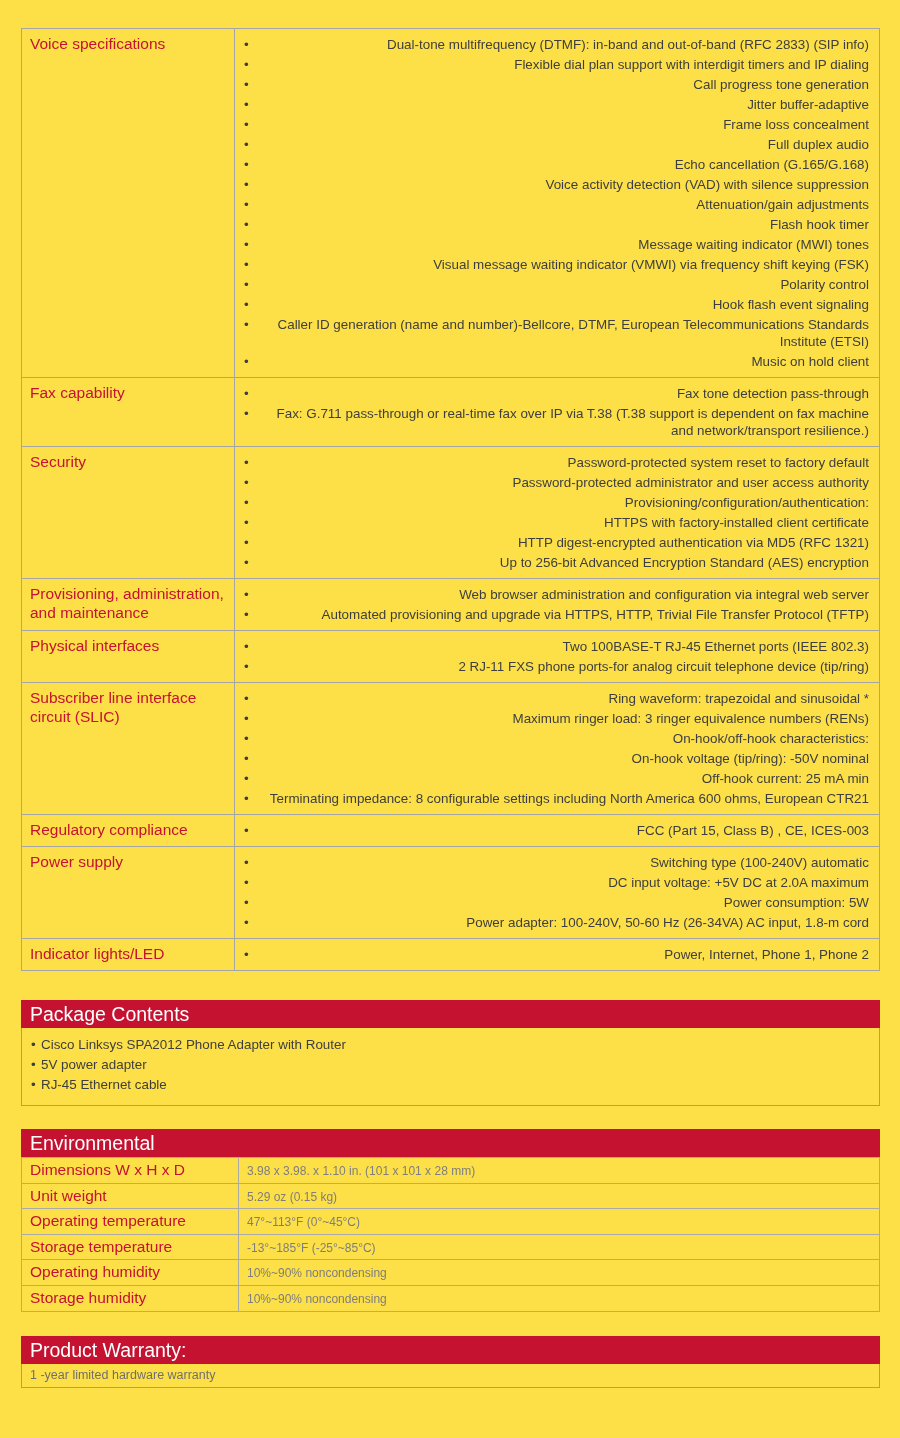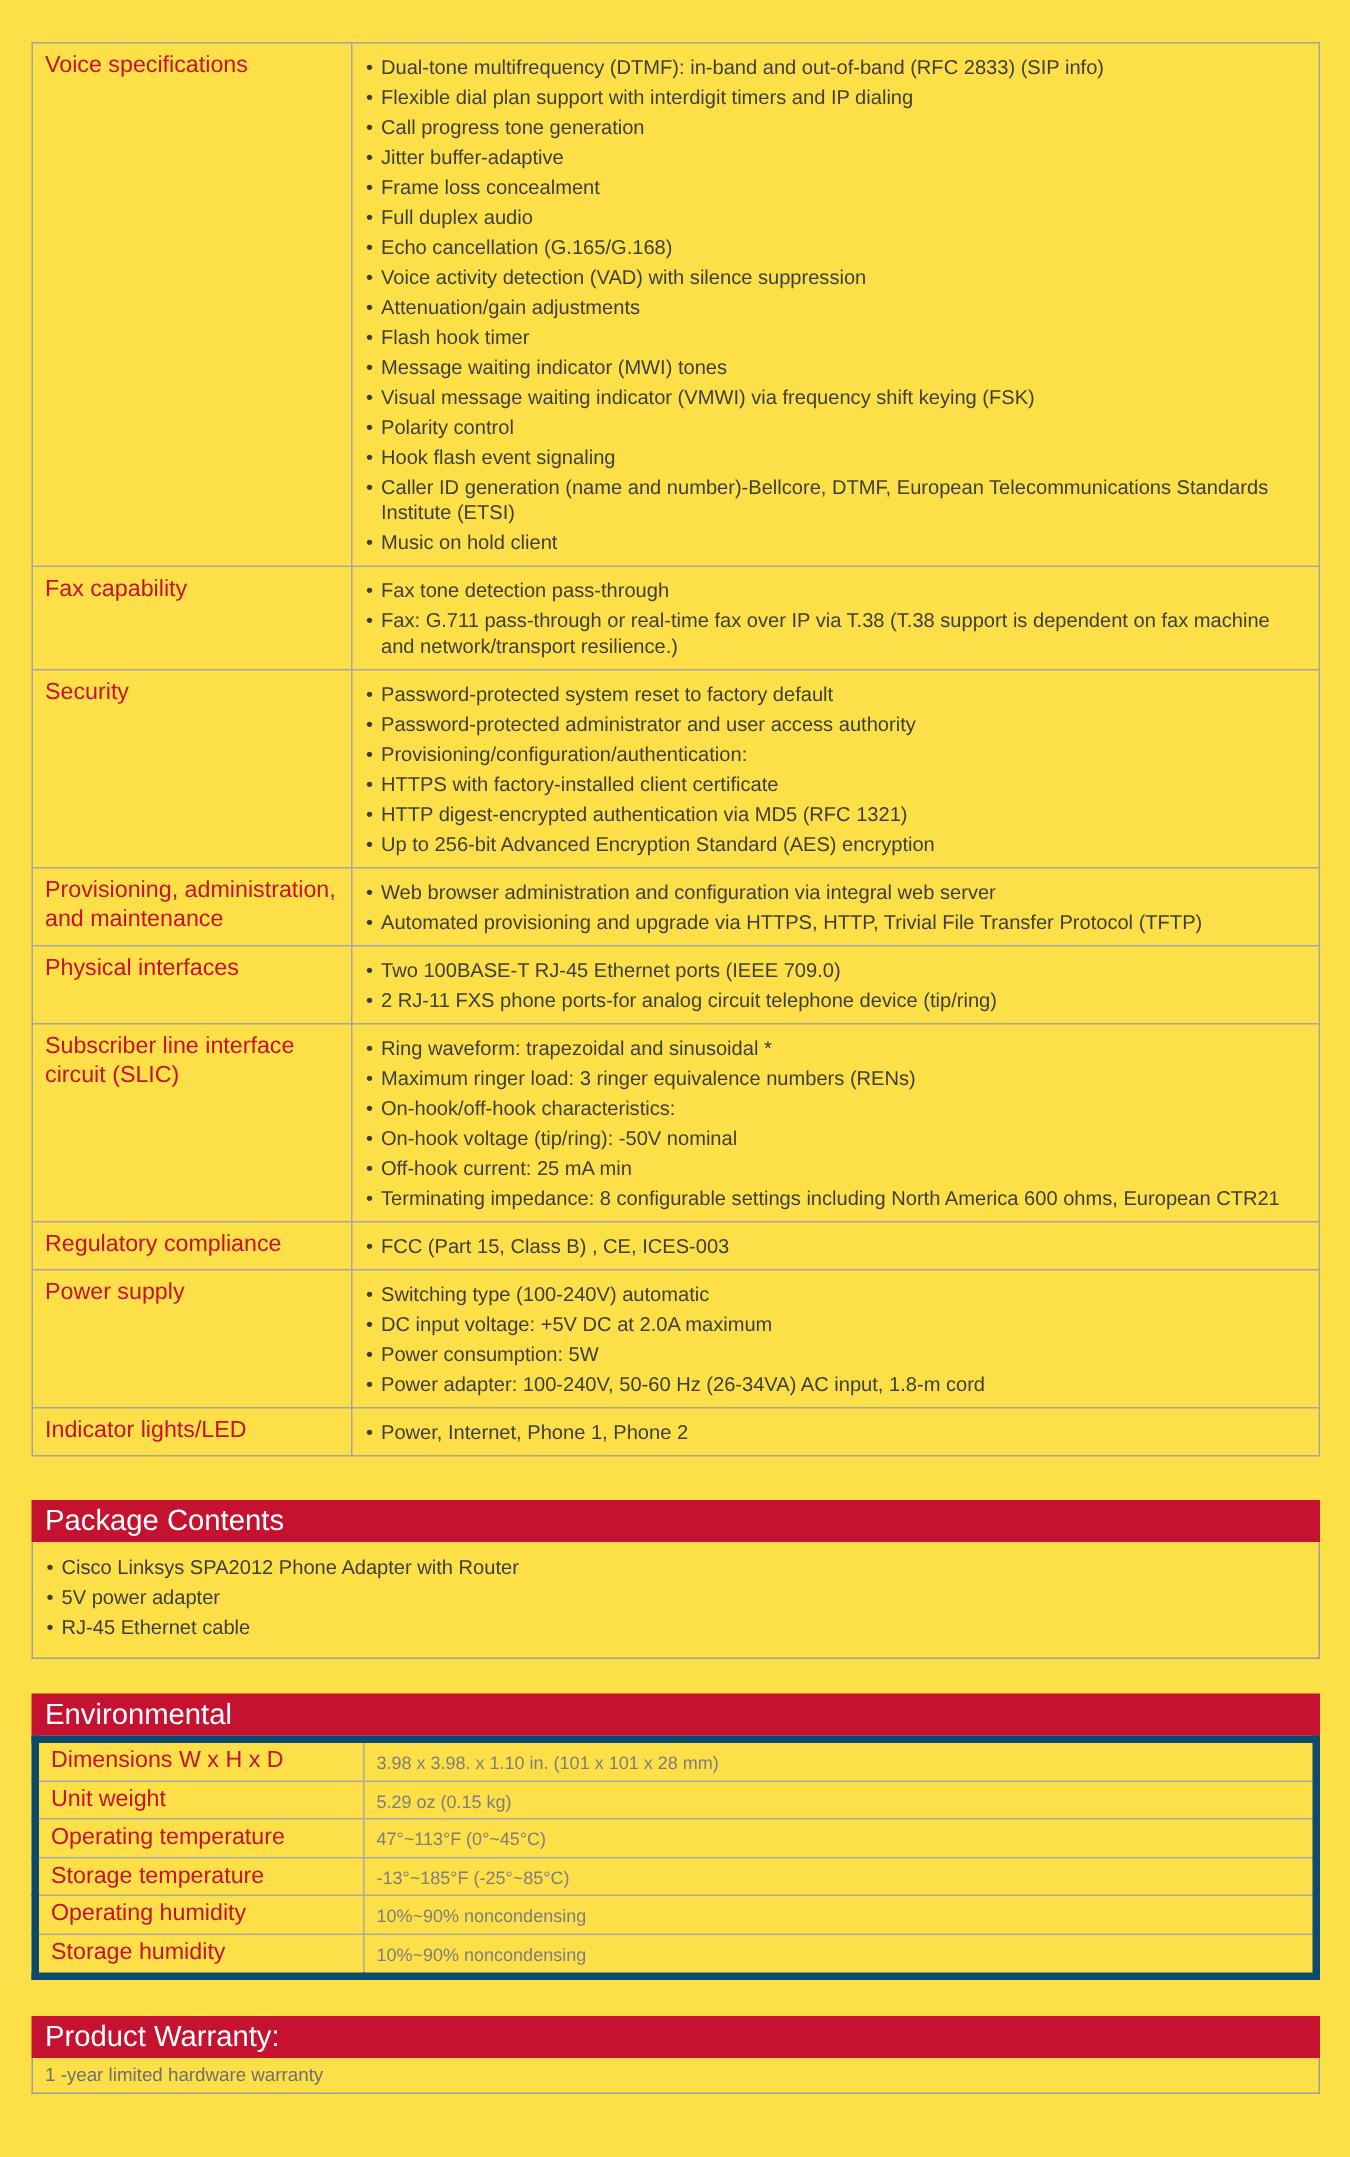--- a/index.html
+++ b/index.html
@@ -30,20 +30,21 @@
   }
   table.specs td.label {
     width: 196px;
     padding: 5px 8px 4px 8px;
     color: #c41230;
     font-size: 15.5px;
     line-height: 1.25;
   }
   table.specs td.items {
     padding: 4px 10px 4px 0;
+    text-align: right;
   }
   ul.bullets {
     list-style: none;
     margin: 0;
     padding: 0;
   }
   ul.bullets li {
     position: relative;
     padding-left: 19px;
     margin: 3px 0;
@@ -82,21 +83,21 @@
     border-top: none;
     padding: 5px 10px 9px 0;
   }
   .boxed-body ul.bullets li { margin: 3px 0; }
 
   
   .section-env { margin-top: 23px; }
   table.env {
     width: 859px;
     border-collapse: collapse;
-    border: 5px solid #0c4a6e;
+    border: 1px solid #0c4a6e;
     table-layout: fixed;
   }
   table.env td {
     border: 1px solid #aaaaaa;
     vertical-align: top;
   }
   table.env td.env-label {
     width: 200px;
     padding: 3px 8px 3px 8px;
     color: #c41230;
@@ -180,21 +181,21 @@
             <ul class="bullets">
               <li>Web browser administration and configuration via integral web server</li>
               <li>Automated provisioning and upgrade via HTTPS, HTTP, Trivial File Transfer Protocol (TFTP)</li>
             </ul>
           </td>
         </tr>
         <tr>
           <td class="label">Physical interfaces</td>
           <td class="items">
             <ul class="bullets">
-              <li>Two 100BASE-T RJ-45 Ethernet ports (IEEE 709.0)</li>
+              <li>Two 100BASE-T RJ-45 Ethernet ports (IEEE 802.3)</li>
               <li>2 RJ-11 FXS phone ports-for analog circuit telephone device (tip/ring)</li>
             </ul>
           </td>
         </tr>
         <tr>
           <td class="label">Subscriber line interface circuit (SLIC)</td>
           <td class="items">
             <ul class="bullets">
               <li>Ring waveform: trapezoidal and sinusoidal *</li>
               <li>Maximum ringer load: 3 ringer equivalence numbers (RENs)</li>

